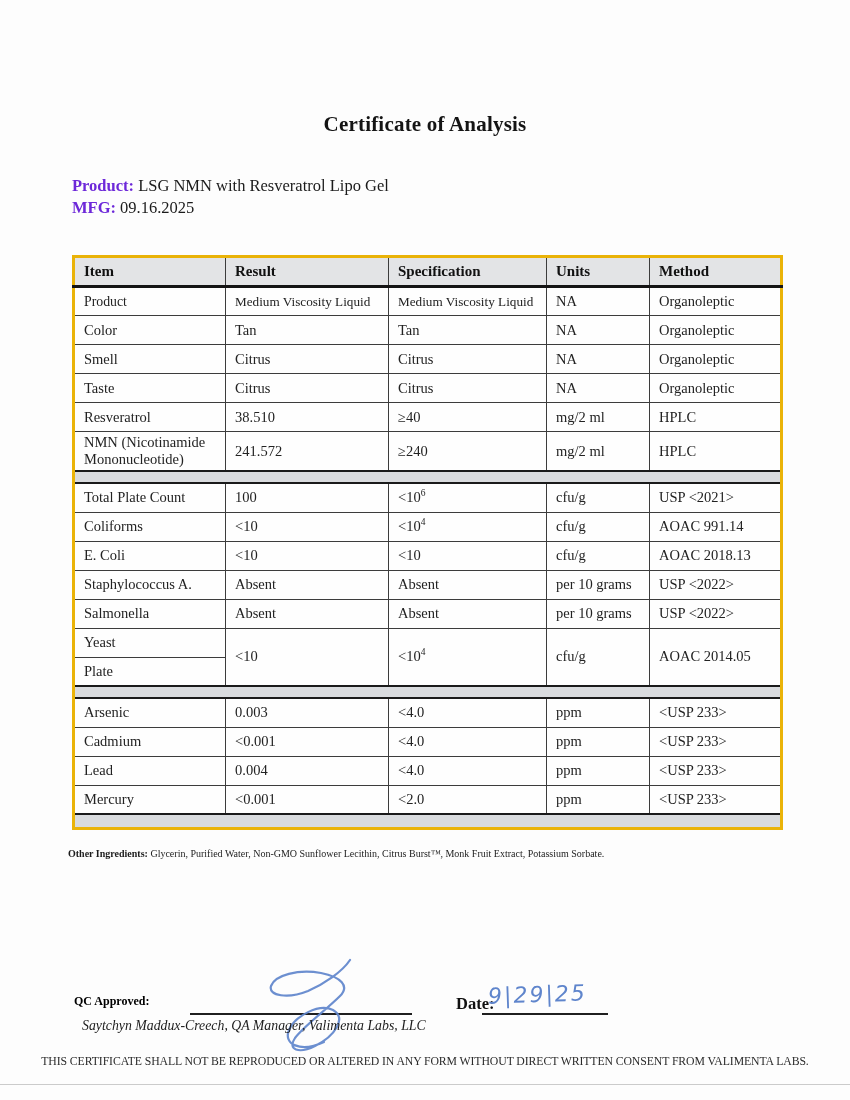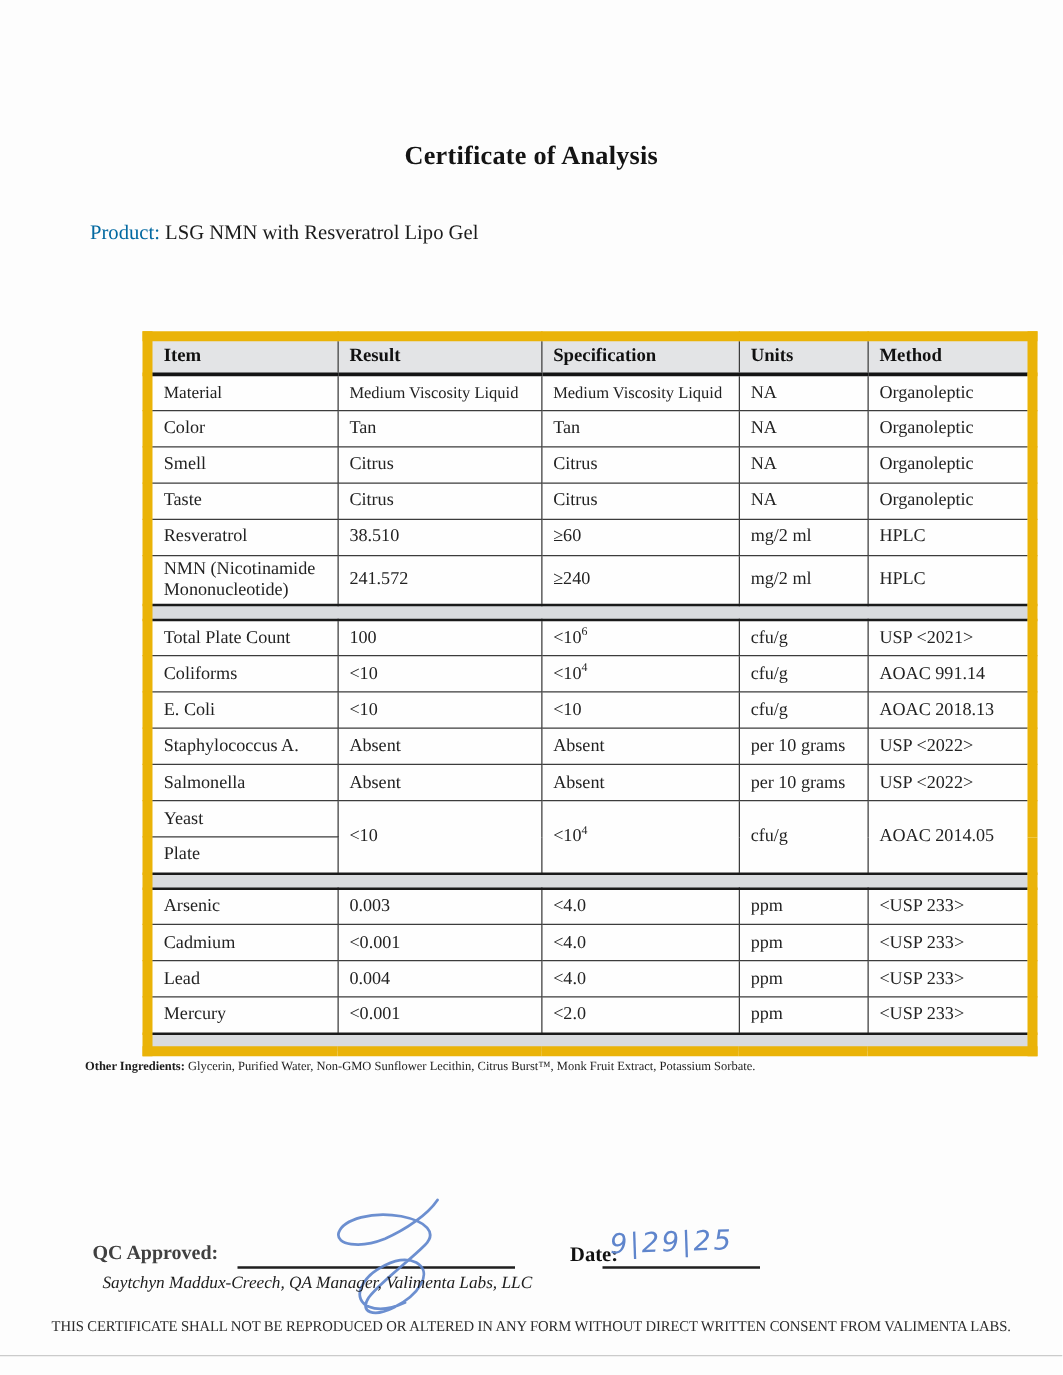--- a/index.html
+++ b/index.html
@@ -10,28 +10,27 @@
   }
   .page { position:absolute; inset:0; background:#fdfdfd; }
 
   .title {
     position:absolute; top:112px; left:0; width:100%;
     text-align:center; font-size:21px; font-weight:bold; color:#141414;
     letter-spacing:0.2px;
   }
 
   .meta { position:absolute; top:175px; left:72px; font-size:16.5px; line-height:21.5px; color:#1b1b1b; }
-  .meta b { font-weight:normal; color:#0369a1; }
+  .meta b { font-weight:bold; color:#6d28d9; }
 
   table.coa {
-    position:absolute; top:265px; left:72px; width:708px;
+    position:absolute; top:255px; left:72px; width:708px;
     border-collapse:collapse; table-layout:fixed;
     font-size:14.5px; color:#222;
-    border:8px solid #eab308;
-    margin-left:42px;
+    border:3px solid #eab308;
   }
   table.coa td {
     border:1px solid #3c3c3c;
     padding:2px 9px; height:29px; vertical-align:middle;
     background:#fefefe;
   }
   table.coa tr.hdr td {
     background:#e3e4e6; font-weight:bold; font-size:15px; color:#111;
     height:30px; border-bottom:3px solid #141414;
   }
@@ -45,21 +44,21 @@
     background:#d9dbde; height:14px; padding:0;
     border-left:none; border-right:none;
     border-top:2px solid #1a1a1a;
   }
   table.coa sup { font-size:9.5px; vertical-align:super; line-height:0; }
 
   .notes { position:absolute; left:68px; top:844px; width:690px; font-size:10px; line-height:19px; color:#1c1c1c; }
   .notes b { font-weight:bold; }
   .storage { position:absolute; left:68px; top:896px; font-size:14.5px; color:#222; }
 
-  .qc-label { position:absolute; left:74px; top:994px; font-size:16px; font-weight:bold; color:#404040; }
+  .qc-label { position:absolute; left:74px; top:994px; font-size:12px; font-weight:bold; color:#000000; }
   .qc-line { position:absolute; left:190px; top:1013px; width:222px; border-bottom:2px solid #1f1f1f; }
   .date-label { position:absolute; left:428px; top:994px; font-size:16.5px; font-weight:bold; color:#111;margin-left:28px; }
   .date-line { position:absolute; left:482px; top:1013px; width:126px; border-bottom:2px solid #1f1f1f; }
   .date-value {
     position:absolute; left:488px; top:982px; font-size:22px;
     font-family:"DejaVu Sans", sans-serif; font-style:italic;
     transform:rotate(-2deg); letter-spacing:2px;
   }
   .attribution { position:absolute; left:82px; top:1018px; font-size:13.8px; color:#1c1c1c;font-style:italic; }
   .signature { position:absolute; left:232px; top:946px; pointer-events:none; }
@@ -73,41 +72,42 @@
 </style>
 </head>
 <body>
 
 <div class="page">
 
   <div class="title">Certificate of Analysis</div>
 
   <div class="meta">
     <div><b>Product:</b><span> LSG NMN with Resveratrol Lipo Gel</span></div>
+    <div><b>MFG:</b><span> 09.16.2025</span></div>
   </div>
 
   <table class="coa">
     <colgroup>
       <col style="width:152px">
         <col style="width:163px">
         <col style="width:158px">
         <col style="width:103px">
         <col style="width:132px">
     </colgroup>
     <tbody>
       <tr class="hdr">
         <td>Item</td>
         <td>Result</td>
         <td>Specification</td>
         <td>Units</td>
         <td>Method</td>
       </tr>
 
       <tr>
-        <td style="font-size:13.8px">Material</td>
+        <td style="font-size:13.8px">Product</td>
         <td style="font-size:13.2px">Medium Viscosity Liquid</td>
         <td style="font-size:13.2px">Medium Viscosity Liquid</td>
         <td>NA</td>
         <td>Organoleptic</td>
       </tr>
       <tr>
         <td>Color</td>
         <td>Tan</td>
         <td>Tan</td>
         <td>NA</td>
@@ -123,21 +123,21 @@
       <tr>
         <td>Taste</td>
         <td>Citrus</td>
         <td>Citrus</td>
         <td>NA</td>
         <td>Organoleptic</td>
       </tr>
       <tr>
         <td>Resveratrol</td>
         <td>38.510</td>
-        <td>≥60</td>
+        <td>≥40</td>
         <td>mg/2 ml</td>
         <td>HPLC</td>
       </tr>
       <tr>
         <td class="tall">NMN (Nicotinamide Mononucleotide)</td>
         <td>241.572</td>
         <td>≥240</td>
         <td>mg/2 ml</td>
         <td>HPLC</td>
       </tr>

